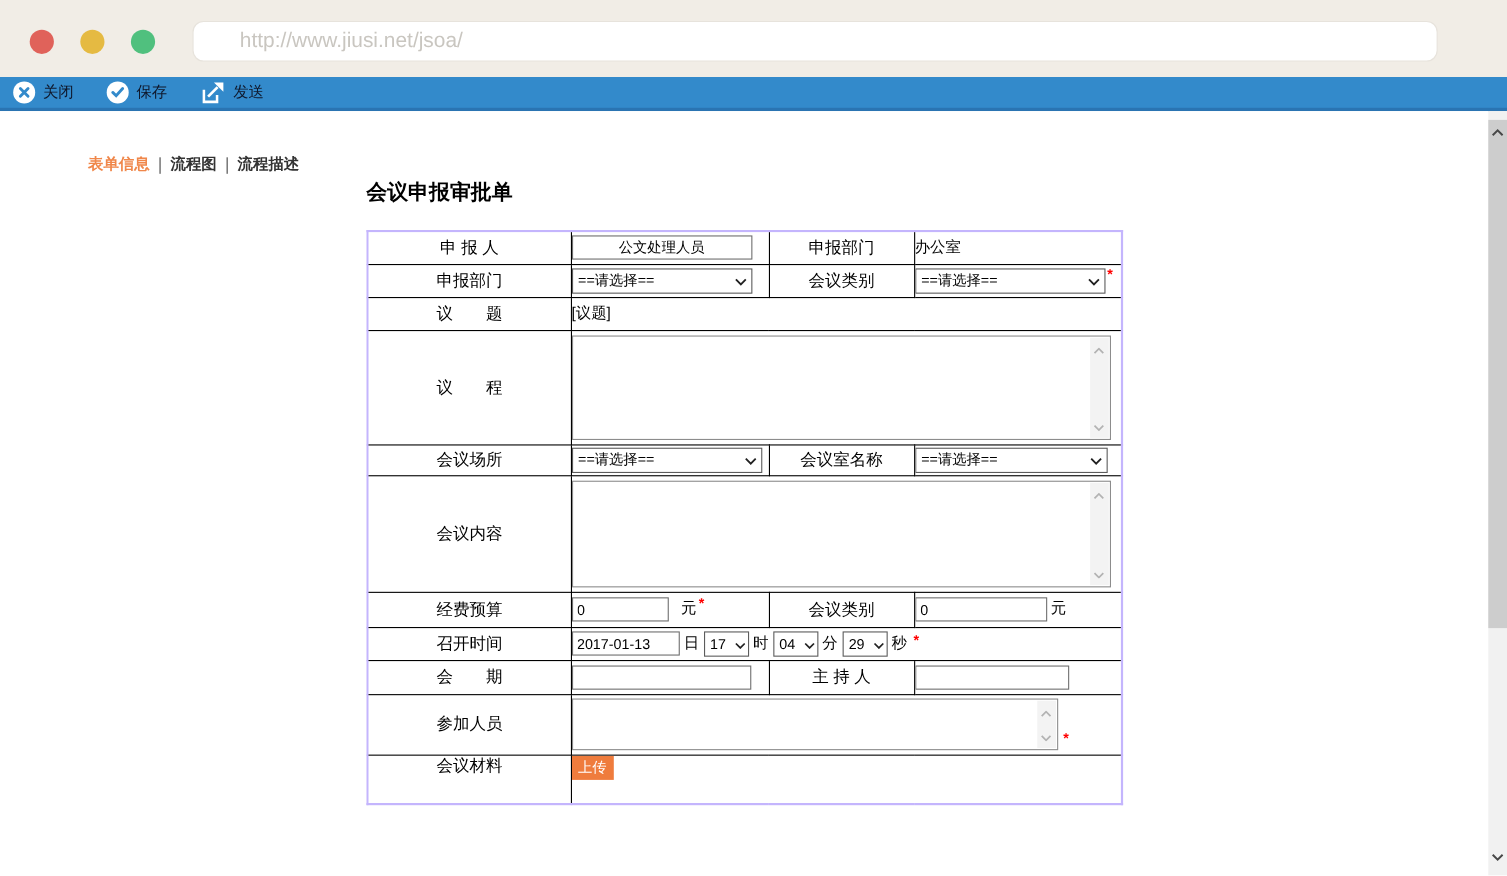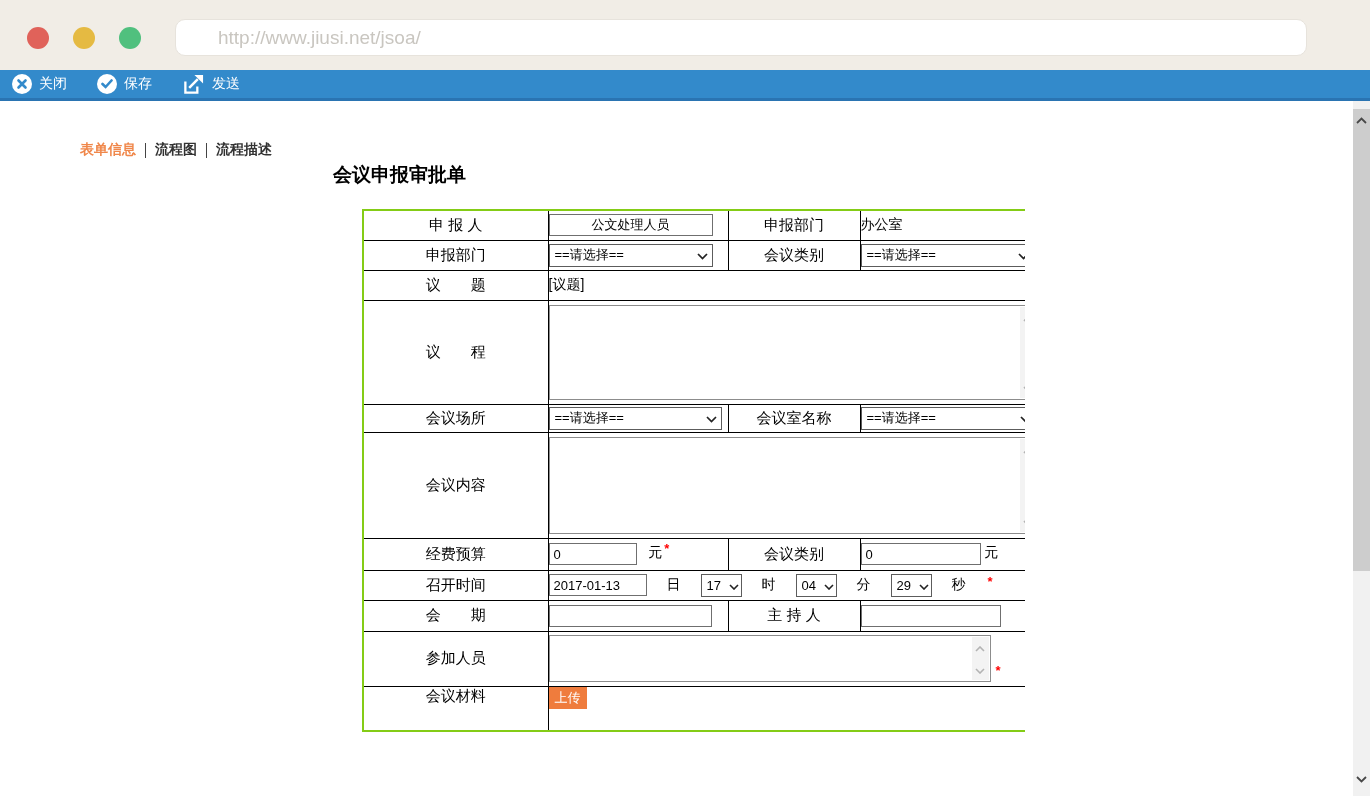--- a/index.html
+++ b/index.html
@@ -17,50 +17,50 @@
   .url-bar {
     position:absolute; left:175px; top:19px; width:1132px; height:37px;
     background:#fff; border:1px solid #e7e3dc; border-radius:10px;
     display:flex; align-items:center; padding-left:42px;
   }
   .url-text { font-size:19px; color:#c9c6c0; white-space:nowrap; }
   
   .toolbar {
     position:absolute; top:70px; left:0; width:1370px; height:31px;
     background:#338acb; border-bottom:3px solid #2a74b2;
-    display:flex; align-items:center; padding-left:12px; color:#ffffff;
+    display:flex; align-items:center; padding-left:12px; color:#0f172a;
   }
   .tb-btn { display:flex; align-items:center; gap:7px; margin-right:30px; cursor:pointer; }
   .tb-btn .lbl14 { font-size:14px; }
   .circle-icon { width:20px; height:20px; border-radius:50%; background:#fff;
     display:flex; align-items:center; justify-content:center; }
   
   .page { position:absolute; top:101px; left:0; width:1353px; height:786px; background:#fff;text-decoration:underline; }
   .tabs { position:absolute; left:80px; top:40px; display:flex; align-items:center; font-size:14px; font-weight:bold; color:#333; }
   .tab { cursor:pointer; white-space:nowrap; }
   .tab.active { color:#f0874a; }
   .tab-sep { width:1px; height:15px; background:#444; margin:0 9px; }
   .form-title { position:absolute; left:333px; top:61px; width:686px; text-align:left;
     font-size:19px; font-weight:bold; }
   
   .table-clip { position:absolute; left:333px; top:108px; width:692px; height:558px; overflow:hidden; }
-  table.form { width:686px; border-collapse:collapse; table-layout:fixed; border:2px solid #84cc16;margin-left:29px; }
+  table.form { width:686px; border-collapse:collapse; table-layout:fixed; border:2px solid #c4b5fd; }
   table.form td { border:1px solid #000; padding:0; overflow:hidden; }
   td.lbl { text-align:center; font-size:15px; white-space:nowrap; }
   td.val { padding:3px 5px; font-size:13px; vertical-align:middle; }
   td.plain { font-size:14px; padding-left:8px; }
   td.top { vertical-align:top; padding-top:5px; }
   .inp { height:22px; border:1px solid #6f6f6f; background:#fff; font-size:13px;
     padding:0 4px; font-family:inherit; vertical-align:middle; }
   .sel { display:inline-flex; align-items:center; justify-content:space-between;
     height:23px; border:1px solid #5c5c5c; background:#fff; font-size:13px;
     padding:0 4px 0 5px; vertical-align:middle; cursor:pointer; white-space:nowrap; }
   .req { color:#f00; font-size:13px; font-weight:bold; position:relative; top:-4px; margin-left:2px; }
   .unit { font-size:14px; }
-  .flexrow { display:flex; align-items:center; gap:20px; }
+  .flexrow { display:flex; align-items:center; gap:4px; }
   
   .txta { position:relative; border:1px solid #8c8c8c; background:#fff; }
   .txta .sb { position:absolute; top:1px; right:1px; bottom:1px; width:17px; background:#f3f3f3;
     display:flex; flex-direction:column; justify-content:space-between; align-items:center; padding:3px 0; }
   .upload-btn { display:inline-block; background:#ef7c3d; color:#fff; font-size:13px;
     padding:2px 6px; cursor:pointer; }
   
   .scrollbar { position:absolute; top:101px; right:0; width:17px; height:695px; background:#f1f1f1; }
   .sb-thumb { position:absolute; top:8px; left:0; width:17px; height:462px; background:#cdcdcd; }
   .sb-up, .sb-dn { position:absolute; left:0; width:17px; height:18px;

